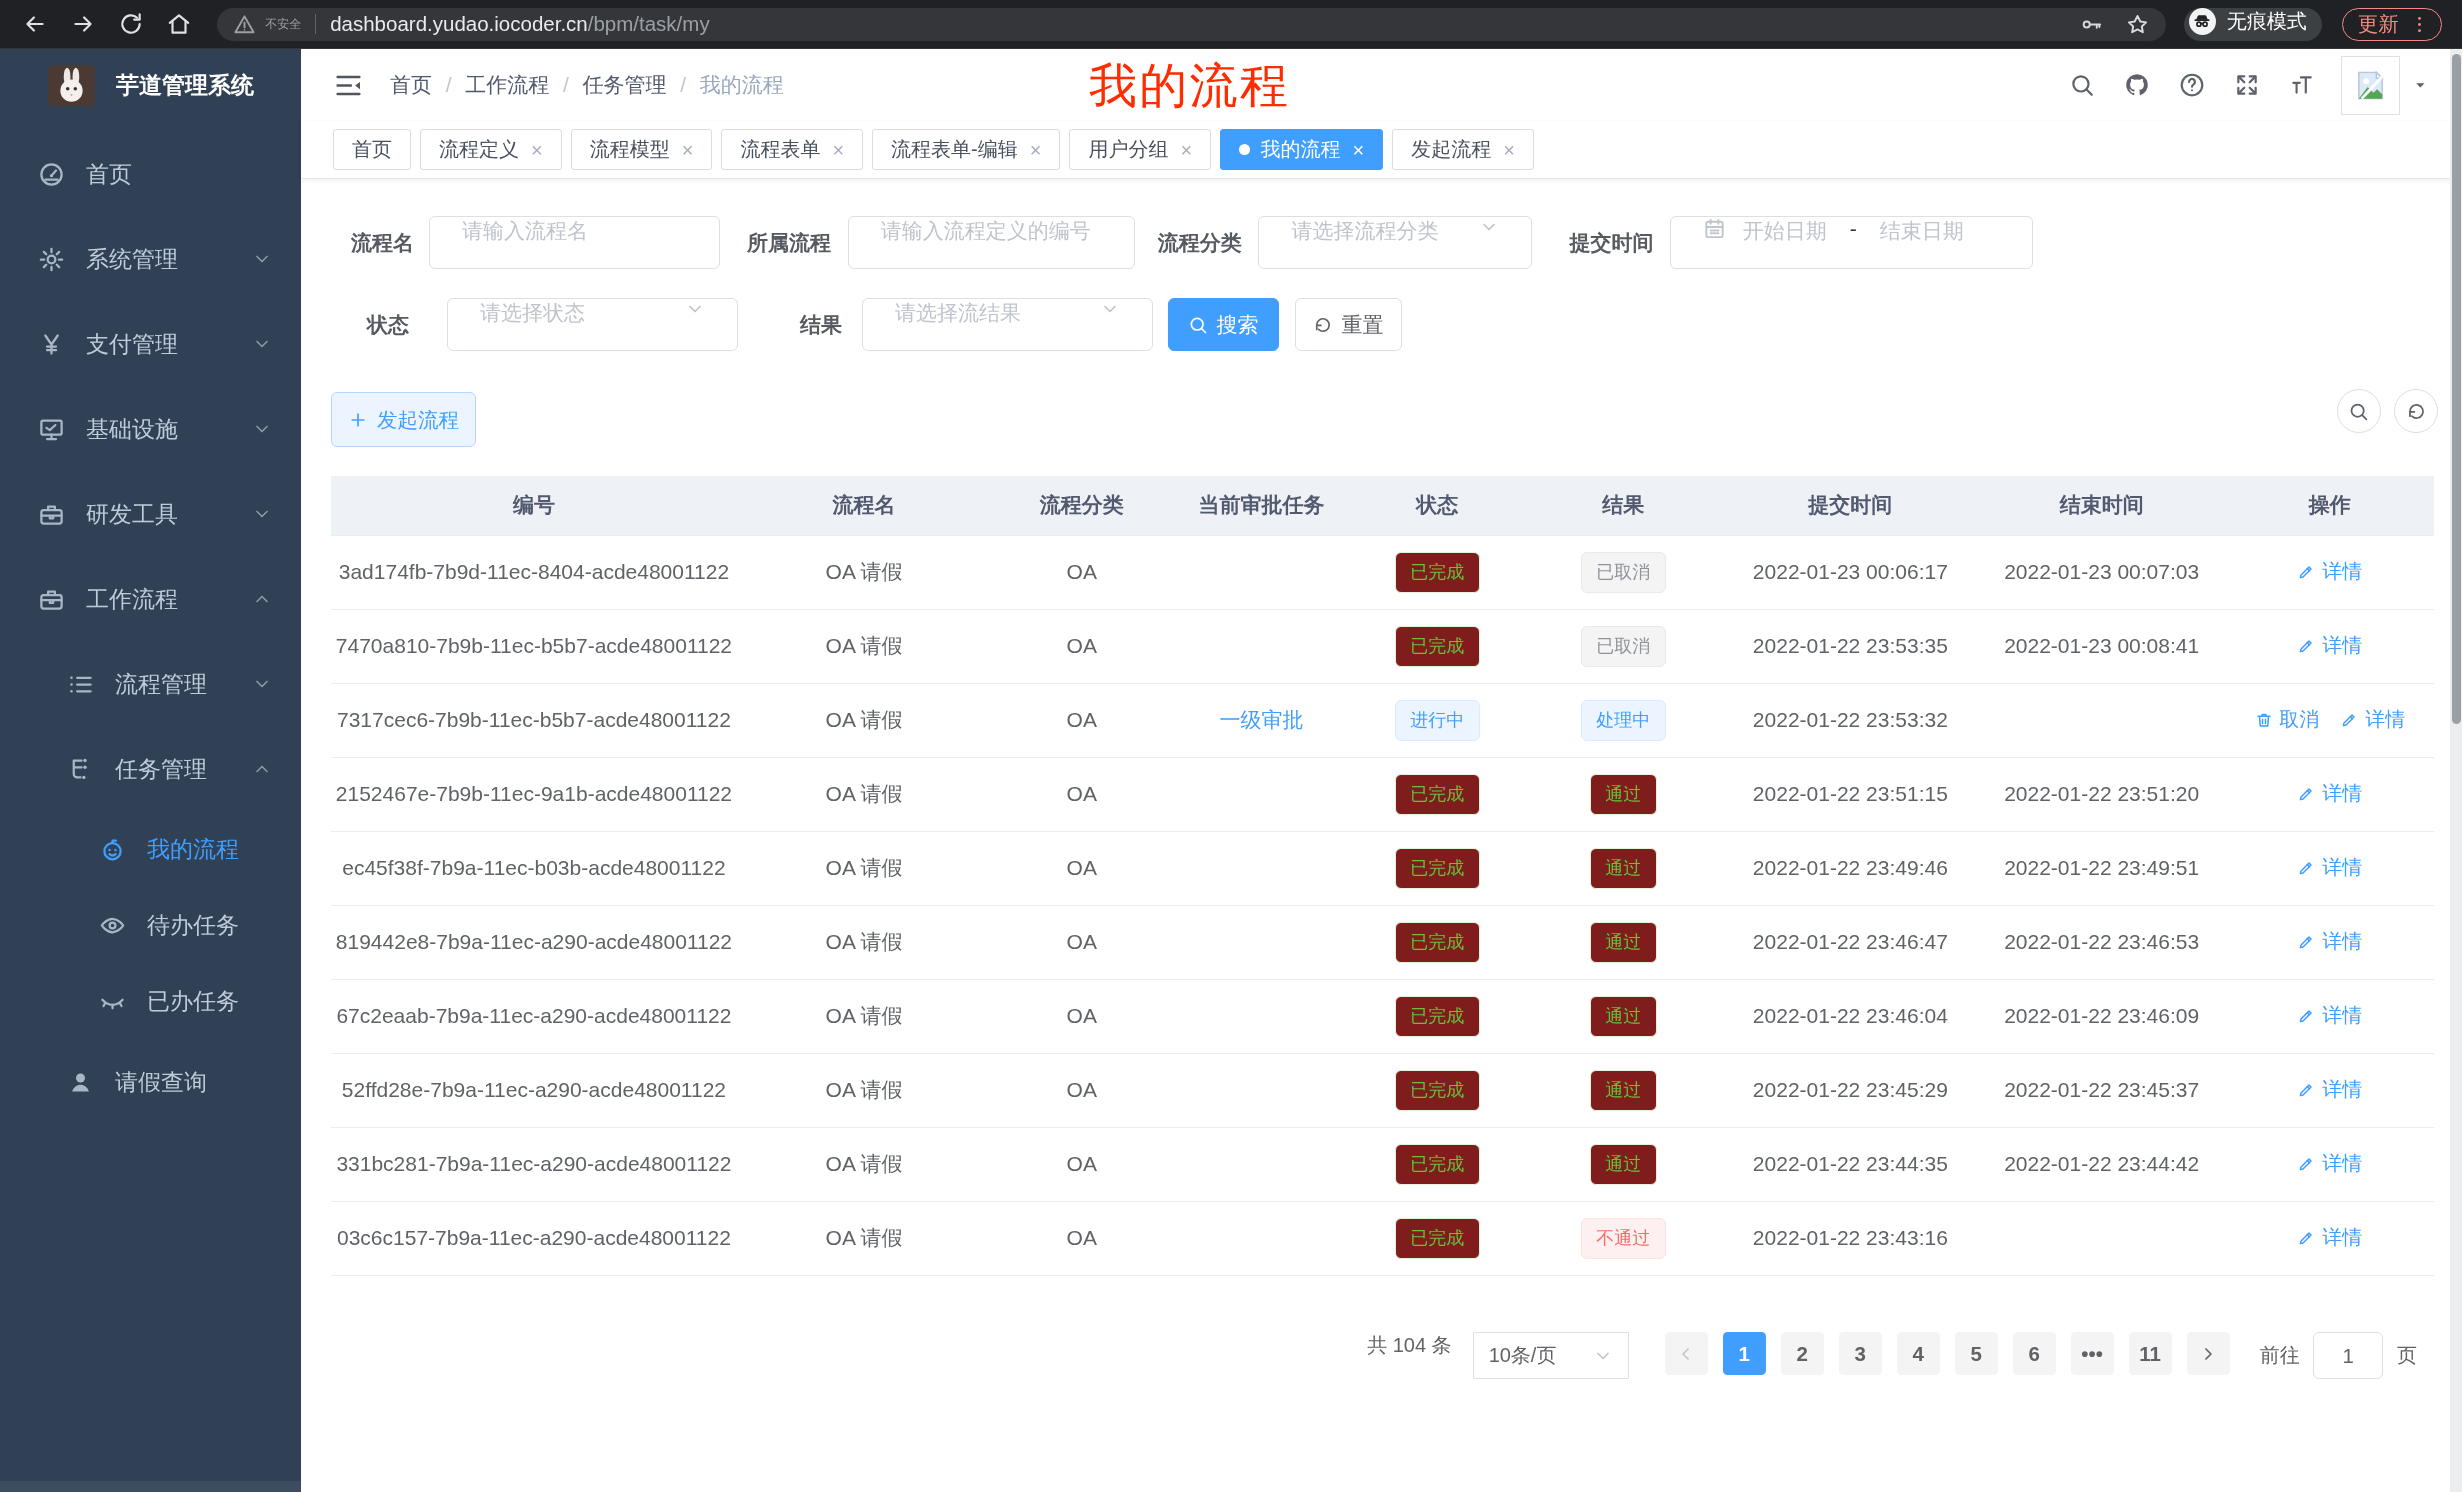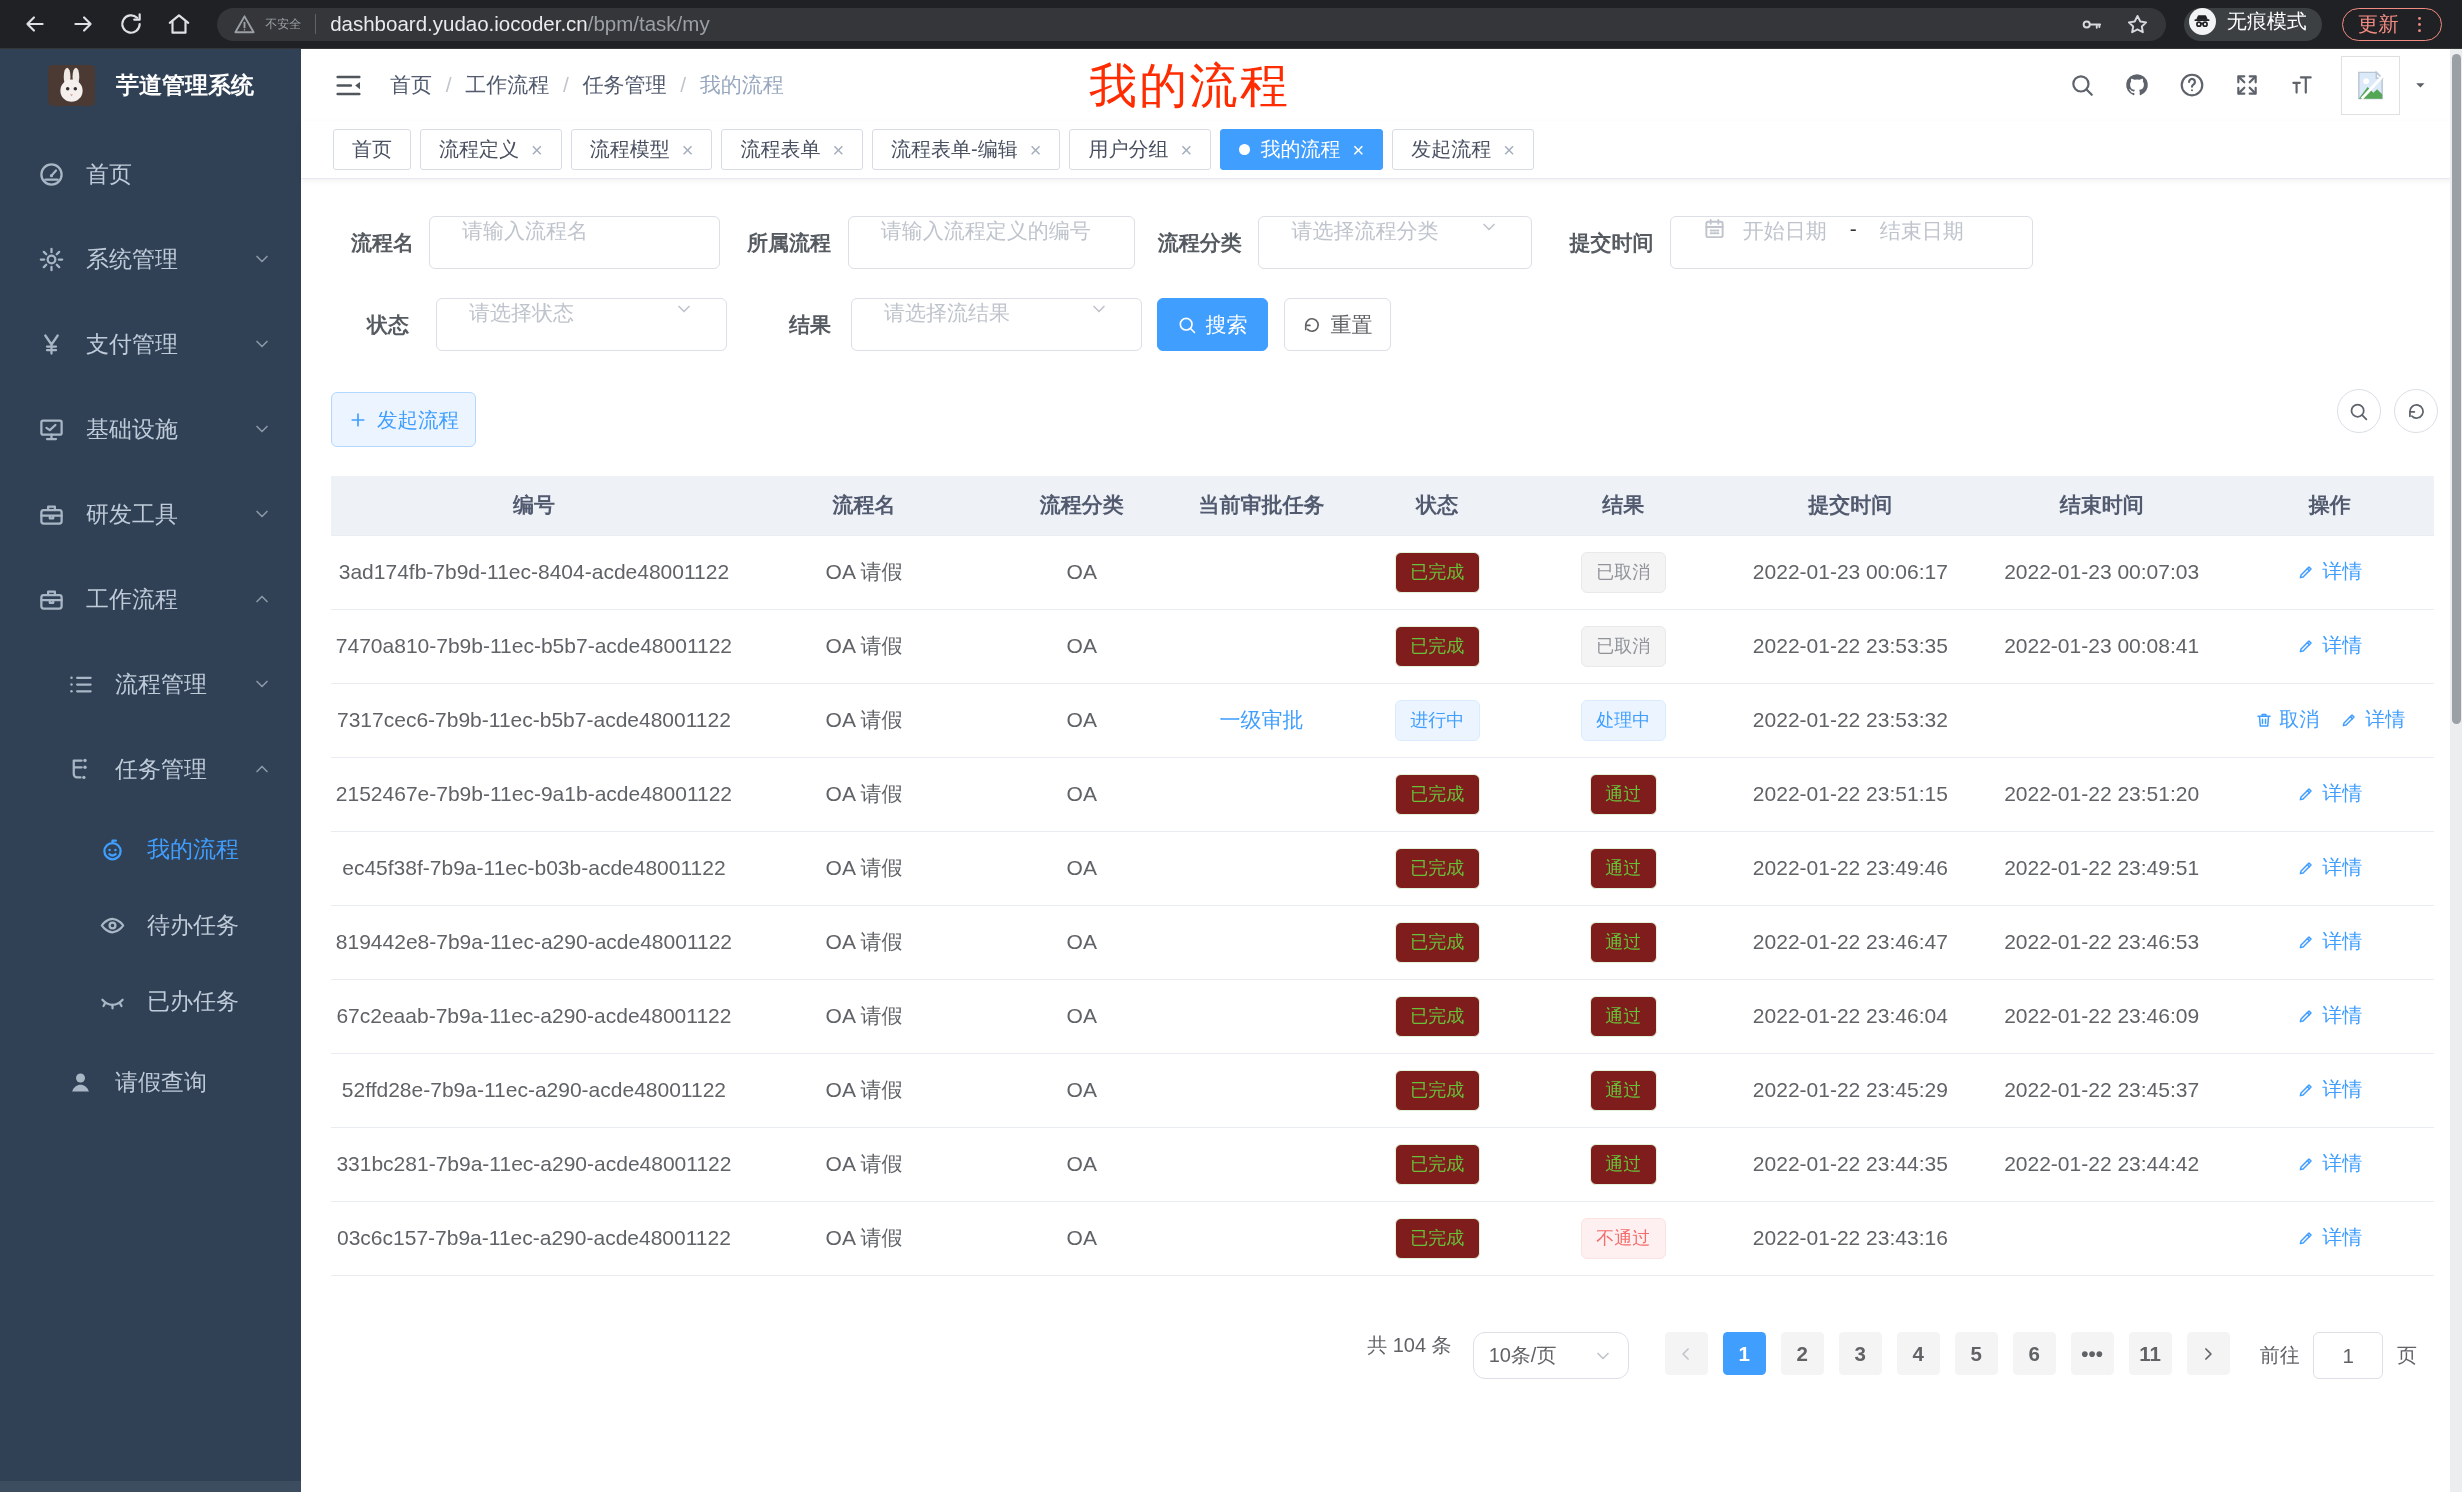--- a/index.html
+++ b/index.html
@@ -86,21 +86,21 @@
 .badge.success{background:#7f1d1d;border-color:#e1f3d8;color:#67c23a}
 .badge.info{background:#f4f4f5;border-color:#e9e9eb;color:#909399}
 .badge.primary{background:#ecf5ff;border-color:#d9ecff;color:#409eff}
 .badge.danger{background:#fef0f0;border-color:#fde2e2;color:#f56c6c}
 .link{color:#409eff;display:inline-flex;align-items:center;gap:6.8px;font-size:20px;cursor:pointer;white-space:nowrap}
 .acts{display:inline-flex;gap:21px;justify-content:center}
 .task-link{color:#409eff;font-size:21px;cursor:pointer}
 
 .pager{position:absolute;top:1154px;right:45px;display:flex;align-items:flex-start;font-size:20px;color:#606266}
 .pager .total{margin-right:21px;white-space:nowrap}
-.size-sel{width:156px;height:47px;border:1.5px solid #dcdfe6;border-radius:12px;display:flex;align-items:center;padding:0 15px;color:#606266;margin-right:21px;cursor:pointer}
+.size-sel{width:156px;height:47px;border:1.5px solid #dcdfe6;border-radius:1px;display:flex;align-items:center;padding:0 15px;color:#606266;margin-right:21px;cursor:pointer}
 .size-sel .sel-caret{margin-left:auto;color:#c0c4cc}
 .pbtn{min-width:43px;height:43px;border-radius:4.6px;background:#f4f4f5;display:flex;align-items:center;justify-content:center;font-size:20.5px;font-weight:600;color:#606266;margin-left:15px;cursor:pointer;padding:0 6px}
 .pbtn.active{background:#409eff;color:#fff}
 .pbtn.prev{color:#c0c4cc}
 .goto{display:flex;align-items:center;margin-left:30px;gap:13.7px}
 .goto input{width:70px;height:47px;border:1.5px solid #dcdfe6;border-radius:6px;text-align:center;font-size:20.5px;color:#606266;outline:none;font-family:inherit}
 
 .vscroll{position:absolute;right:0;top:49px;width:12px;bottom:0;background:#ecedef;z-index:60}
 .vscroll .thumb{position:absolute;top:4.6px;left:1.5px;width:9px;height:670px;border-radius:4.6px;background:#9aa0a6}
 </style>
@@ -484,21 +484,21 @@
               </svg>
             </span>
           <span class="ph">开始日期</span>
           <span class="dsep">-</span>
           <span class="ph">结束日期</span>
         </div>
       </div>
 
       <div class="frow frow2">
         <span class="flabel">状态</span>
-        <div class="ctrl select" style="width:291px;margin-left:27px">
+        <div class="ctrl select" style="width:291px;margin-left:38px">
           <span class="ph">请选择状态</span>
           <span class="sel-caret">
               <svg viewBox="0 0 24 24" width="20" height="20" fill="none" stroke="currentColor" stroke-width="2" stroke-linecap="round" stroke-linejoin="round">
                 <path d="M6 9l6 6 6-6"></path>
               </svg>
             </span>
         </div>
         <span class="flabel" style="margin-left:62px">结果</span>
         <div class="ctrl select" style="width:291px;margin-left:20px">
           <span class="ph">请选择流结果</span>

